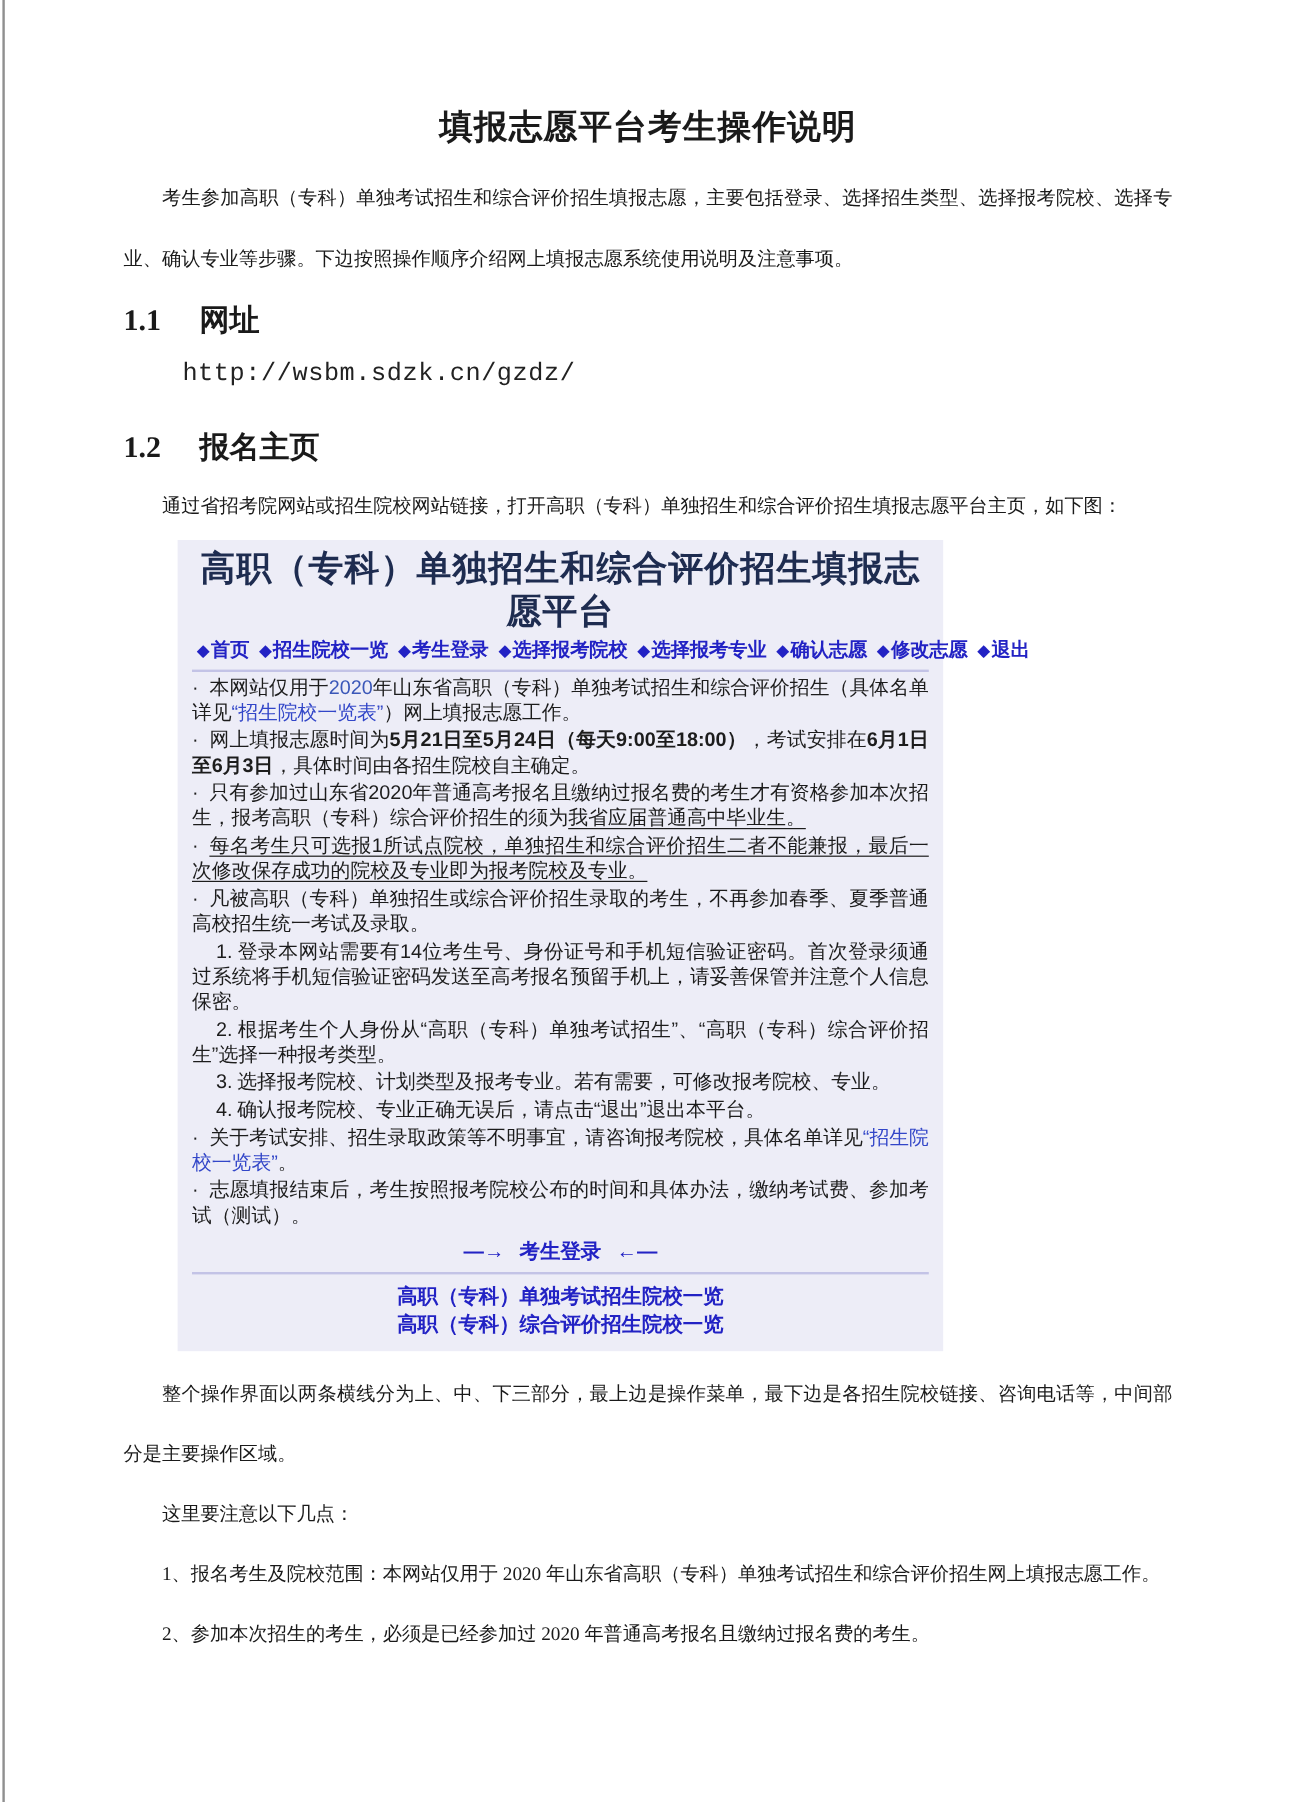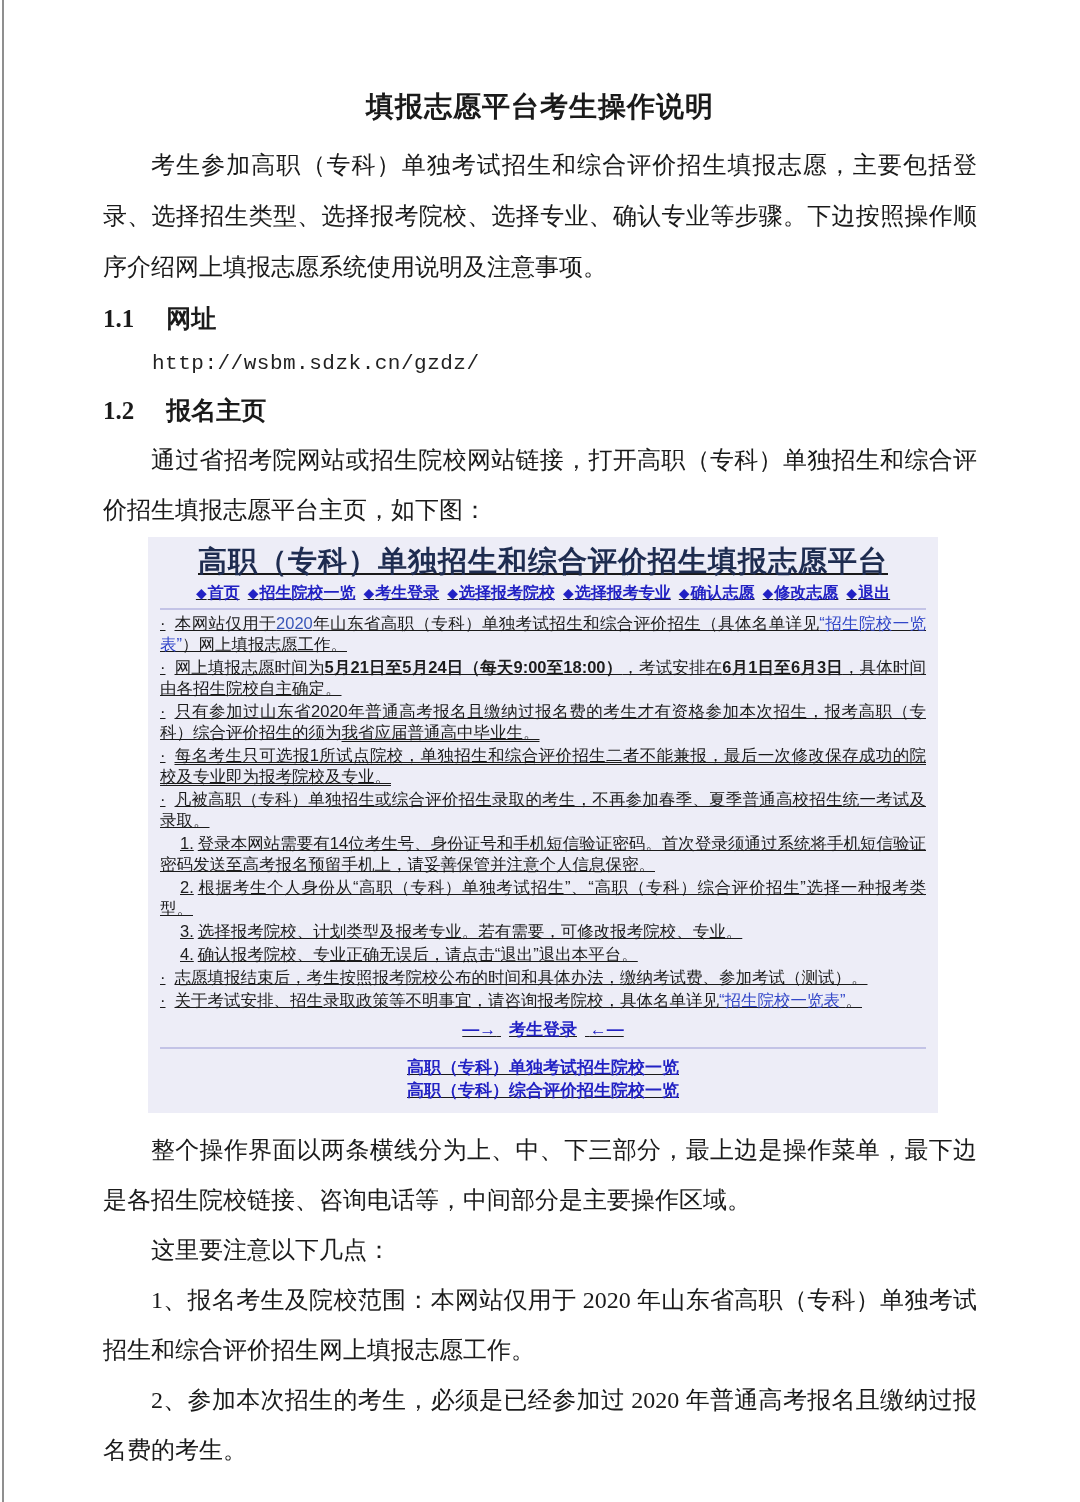--- a/index.html
+++ b/index.html
@@ -20,46 +20,45 @@
   .page-edge{position:absolute;left:2px;top:0;width:2px;height:100%;background:#8f8f8f;}
   .page{padding:58px 103px 0 103px;}
 
   .doc-title{
     text-align:center;font-weight:bold;font-size:29px;line-height:38px;
     margin-top:24px;letter-spacing:1px;
   }
   .doc-title.second{font-size:28px;margin-top:30px;}
 
   .para{
-    font-size:24px;line-height:51px;text-align:justify;text-indent:2em;
+    font-size:16px;line-height:51px;text-align:justify;text-indent:2em;
   }
   .para.intro{margin-top:14px;}
   .para.s2{margin-top:6px;line-height:50px;}
   .para.tight{line-height:50px;margin:0;}
   .closing{margin-top:12px;}
 
   .sec-heading{
     display:flex;align-items:baseline;font-size:25px;line-height:36px;margin-top:8px;
   }
   .sec-heading .sec-num{font-weight:bold;margin-right:32px;}
   .sec-heading .sec-title{font-weight:bold;}
-  .sec-heading.s2{margin-top:12px;}
+  .sec-heading.s2{margin-top:26px;}
 
   .url-line{
     margin-top:10px;padding-left:49px;
     font-family:"Liberation Mono","DejaVu Sans Mono",monospace;
     font-size:21px;line-height:34px;color:#222;letter-spacing:.5px;
   }
 
   
   .shot{
-    margin-left:45px;margin-top:2px;width:790px;background:var(--panel-bg);
+    margin-left:45px;margin-top:2px;width:638px;background:var(--panel-bg);
     padding:6px 12px 0 12px;
     font-family:"Liberation Sans","DejaVu Sans",sans-serif;
-    text-decoration:underline;
   }
   .shot-title{
     text-align:center;font-size:29px;line-height:36px;font-weight:bold;
     color:var(--panel-title);letter-spacing:1px;
   }
   .shot-nav{
     margin-top:2px;text-align:center;font-size:16px;line-height:24px;
     font-weight:bold;color:var(--accent);white-space:nowrap;
   }
   .nav-link{margin:0 4px;cursor:pointer;}
@@ -120,22 +119,22 @@
     <div class="shot-list">
         <div class="item bullet"><span class="marker">·</span><span>本网站仅用于</span><span class="num-blue">2020</span><span>年山东省高职（专科）单独考试招生和综合评价招生（具体名单详见</span><span class="link">“招生院校一览表”</span><span>）网上填报志愿工作。</span></div>
         <div class="item bullet"><span class="marker">·</span><span>网上填报志愿时间为</span><span class="bold">5月21日至5月24日（每天9:00至18:00）</span><span>，考试安排在</span><span class="bold">6月1日至6月3日</span><span>，具体时间由各招生院校自主确定。</span></div>
         <div class="item bullet"><span class="marker">·</span><span>只有参加过山东省2020年普通高考报名且缴纳过报名费的考生才有资格参加本次招生，报考高职（专科）综合评价招生的须为</span><span class="ul">我省应届普通高中毕业生。</span></div>
         <div class="item bullet"><span class="marker">·</span><span class="ul">每名考生只可选报1所试点院校，单独招生和综合评价招生二者不能兼报，最后一次修改保存成功的院校及专业即为报考院校及专业。</span></div>
         <div class="item bullet"><span class="marker">·</span><span>凡被高职（专科）单独招生或综合评价招生录取的考生，不再参加春季、夏季普通高校招生统一考试及录取。</span></div>
         <div class="item sub"><span class="marker">1.</span><span>登录本网站需要有14位考生号、身份证号和手机短信验证密码。首次登录须通过系统将手机短信验证密码发送至高考报名预留手机上，请妥善保管并注意个人信息保密。</span></div>
         <div class="item sub"><span class="marker">2.</span><span>根据考生个人身份从“高职（专科）单独考试招生”、“高职（专科）综合评价招生”选择一种报考类型。</span></div>
         <div class="item sub"><span class="marker">3.</span><span>选择报考院校、计划类型及报考专业。若有需要，可修改报考院校、专业。</span></div>
         <div class="item sub"><span class="marker">4.</span><span>确认报考院校、专业正确无误后，请点击“退出”退出本平台。</span></div>
+        <div class="item bullet"><span class="marker">·</span><span>关于考试安排、招生录取政策等不明事宜，请咨询报考院校，具体名单详见</span><span class="link">“招生院校一览表”</span><span>。</span></div>
         <div class="item bullet"><span class="marker">·</span><span>志愿填报结束后，考生按照报考院校公布的时间和具体办法，缴纳考试费、参加考试（测试）。</span></div>
-        <div class="item bullet"><span class="marker">·</span><span>关于考试安排、招生录取政策等不明事宜，请咨询报考院校，具体名单详见</span><span class="link">“招生院校一览表”</span><span>。</span></div>
       </div>
     <div class="login-row">
       <span class="arrow">—→</span>
       <span class="login-link">考生登录</span>
       <span class="arrow">←—</span>
     </div>
     <hr class="pre-footer">
     <div class="shot-footer">
         <span class="footer-link">高职（专科）单独考试招生院校一览</span>
         <span class="footer-link">高职（专科）综合评价招生院校一览</span>

